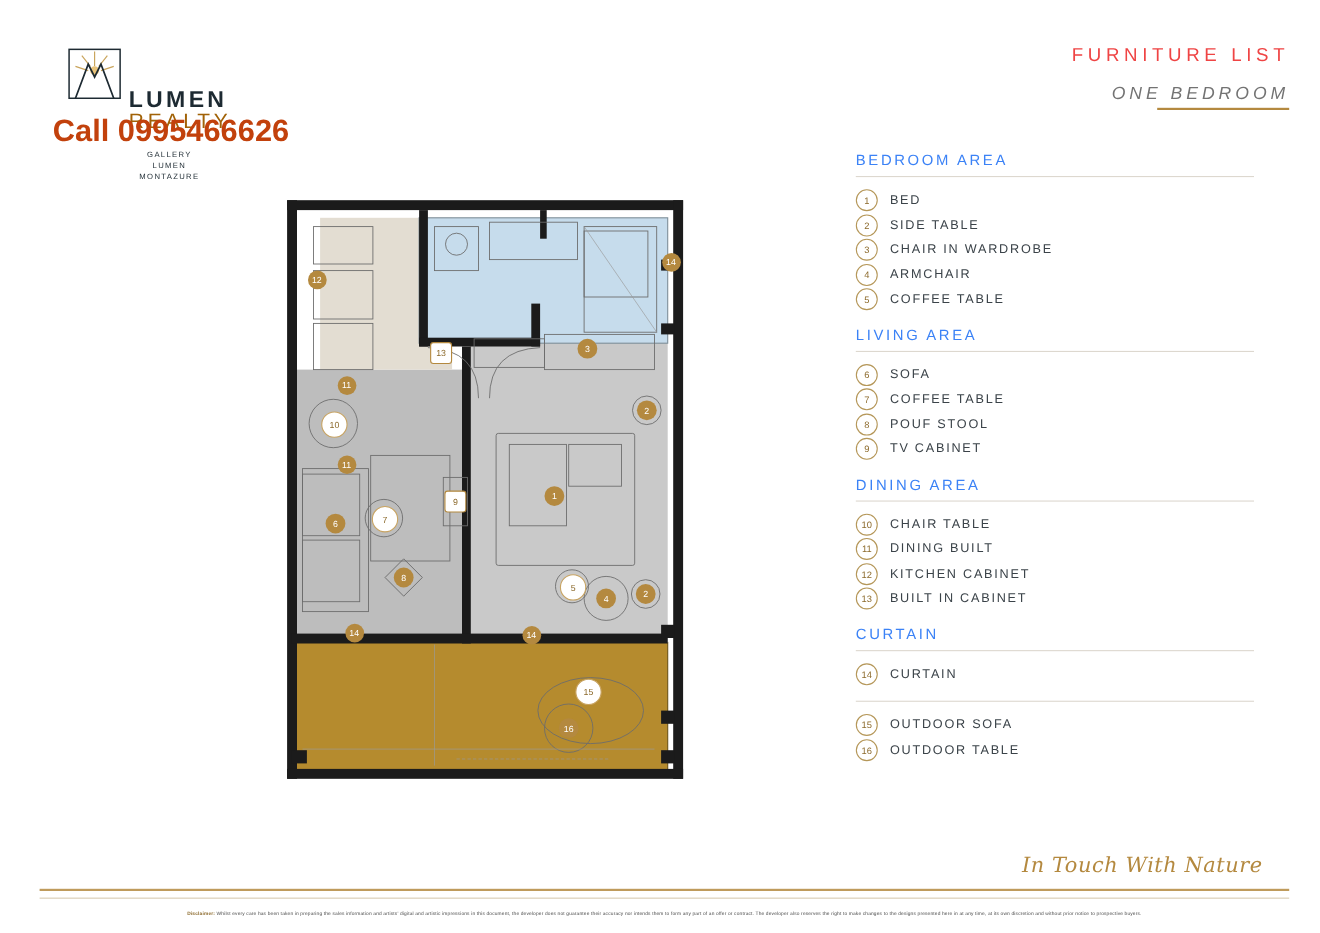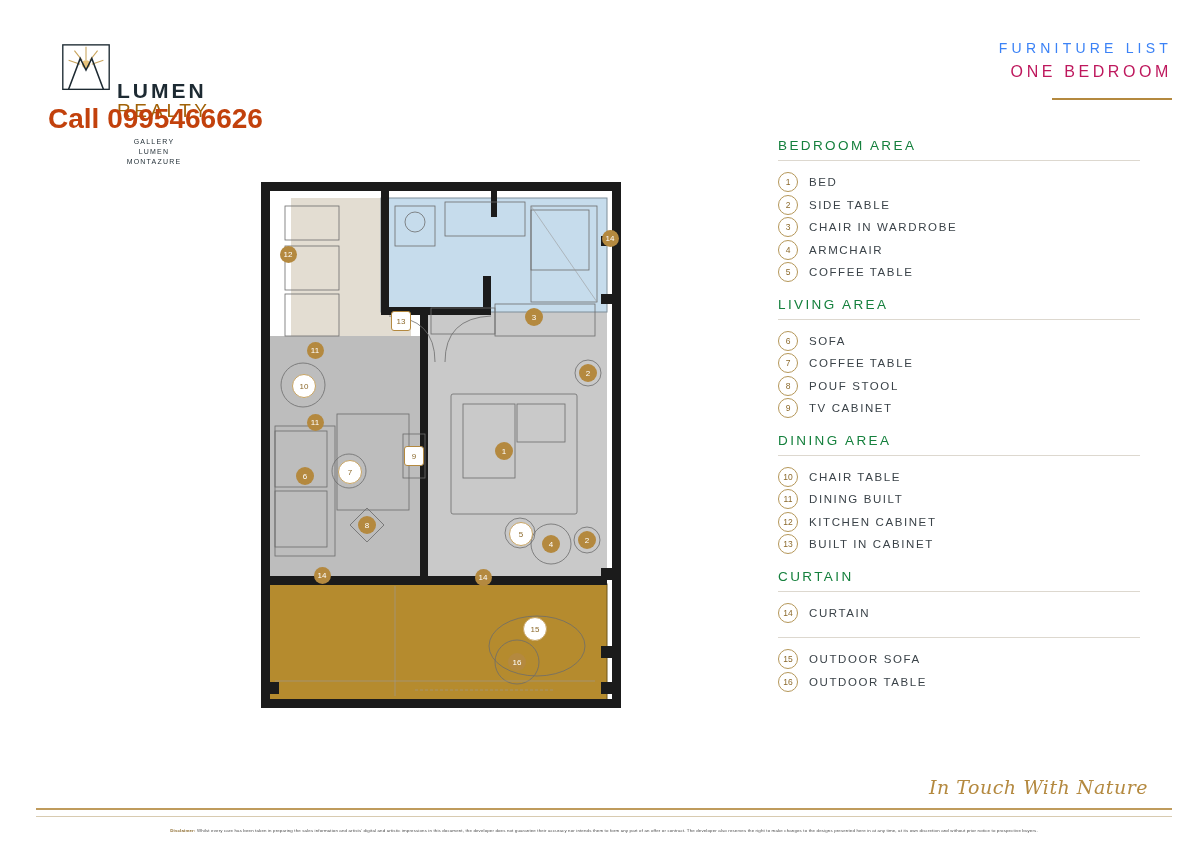--- a/index.html
+++ b/index.html
@@ -14,27 +14,27 @@
   .logo-block{position:absolute;left:55px;top:39px;width:240px;height:105px;}
   .logo-mark{position:absolute;left:2px;top:2px;width:58px;height:58px;}
   .logo-text{position:absolute;left:62px;top:42px;}
   .logo-lumen{font-size:21px;letter-spacing:3px;color:#1d2a32;font-weight:bold;line-height:20px;}
   .logo-realty{font-size:19px;letter-spacing:3.5px;color:#a16207;line-height:20px;}
   .logo-sub{position:absolute;left:56px;top:98px;text-align:center;width:86px;color:#1d2a32;
             font-size:7px;letter-spacing:1.2px;line-height:10px;}
   .call-line{position:absolute;left:48px;top:103px;font-size:28px;font-weight:bold;color:#c2410c;letter-spacing:0px;}
 
   .head-right{position:absolute;right:28px;top:40px;text-align:right;}
-  .head-right .t1{font-size:14px;letter-spacing:4.2px;color:#3b82f6;}
-  .head-right .t2{font-size:16px;letter-spacing:3.6px;color:#be185d;margin-top:7px;}
+  .head-right .t1{font-size:17px;letter-spacing:4.2px;color:#ef4444;}
+  .head-right .t2{font-size:16px;letter-spacing:3.6px;color:#737373;margin-top:17px;font-style:italic;}
   .head-rule{position:absolute;right:28px;top:98px;width:120px;height:2px;background:#b4893f;}
 
   
   .list{position:absolute;left:778px;top:138px;width:362px;}
-  .grp-title{font-size:13.5px;letter-spacing:2.4px;color:#15803d;margin:0 0 7px 0;}
+  .grp-title{font-size:13.5px;letter-spacing:2.4px;color:#3b82f6;margin:0 0 7px 0;}
   .grp-rule{height:1px;background:#ddd8cf;margin-bottom:10px;}
   .row{display:flex;align-items:center;height:22.5px;}
   .num{width:18px;height:18px;border-radius:50%;border:1px solid #b59759;color:#8c6a2c;
        font-size:8.5px;display:flex;align-items:center;justify-content:center;margin-right:11px;flex:none;}
   .item{font-size:11.5px;letter-spacing:1.6px;color:#3b4349;}
   .grp{margin-bottom:13px;}
 
   
   .tagline{position:absolute;right:52px;bottom:50px;font-family:"DejaVu Serif",serif;
            font-style:italic;font-size:19px;color:#b4893f;letter-spacing:.5px;}

